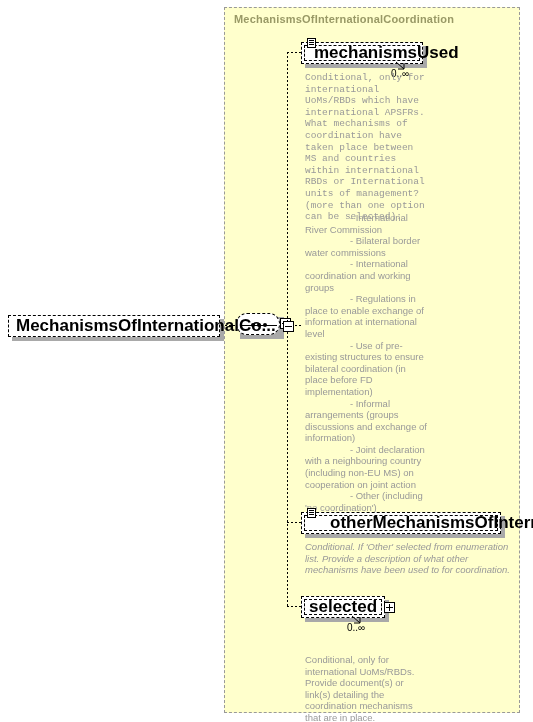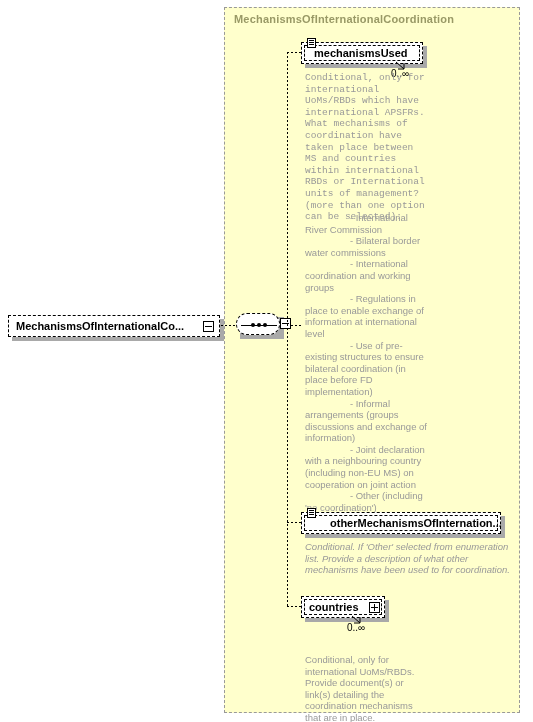--- a/index.html
+++ b/index.html
@@ -36,21 +36,21 @@
     position:absolute;background:#a9a9a9;z-index:0;
   }
   .nodebox .inner{
     position:absolute;left:2px;top:2px;right:2px;bottom:2px;
     border:1px dashed #000000;
     box-sizing:border-box;
     pointer-events:none;
   }
   .nodelabel{
     position:relative;z-index:2;
-    font-size:11px;font-weight:bold;color:#000000;
+    font-size:17px;font-weight:bold;color:#000000;
     white-space:nowrap;padding:0 7px;
     line-height:20px;
   }
 
   
   .enumicon{
     position:absolute;left:5px;top:-5px;width:9px;height:10px;
     background:#ffffff;border:1px solid #000000;
     box-sizing:border-box;z-index:3;
     display:block;
@@ -213,21 +213,21 @@
         <i class="l3"></i>
     </span>
     <span class="nodelabel" style="padding-left:28px;">otherMechanismsOfInternation...</span>
   </div>
 
   <div class="doc" style="left:305px;top:541px;width:215px;font-style:italic;">Conditional. If 'Other' selected from enumeration list. Provide a description of what other mechanisms have been used to for coordination.</div>
 
   <div class="nodeshadow" style="left:305px;top:600px;width:84px;height:22px;"></div>
   <div class="nodebox" style="left:301px;top:596px;width:84px;justify-content:space-between;">
     <span class="inner"></span>
-    <span class="nodelabel">countries</span>
+    <span class="nodelabel">selected</span>
     <span class="expander plus" style="margin-right:4px;"></span>
   </div>
   <svg style="position:absolute;left:352px;top:616px;width:14px;height:10px;overflow:visible;">
     <path d="M0,0 L8,7" stroke="#000000" stroke-width="1" fill="none"></path>
     <path d="M8,7 L8,1 M8,7 L2,7" stroke="#000000" stroke-width="1" fill="none"></path>
   </svg>
   <div class="card" style="left:347px;top:622px;">0..∞</div>
 
   <div class="doc" style="left:305px;top:654px;width:124px;">Conditional, only for international UoMs/RBDs. Provide document(s) or link(s) detailing the coordination mechanisms that are in place.</div>
 

